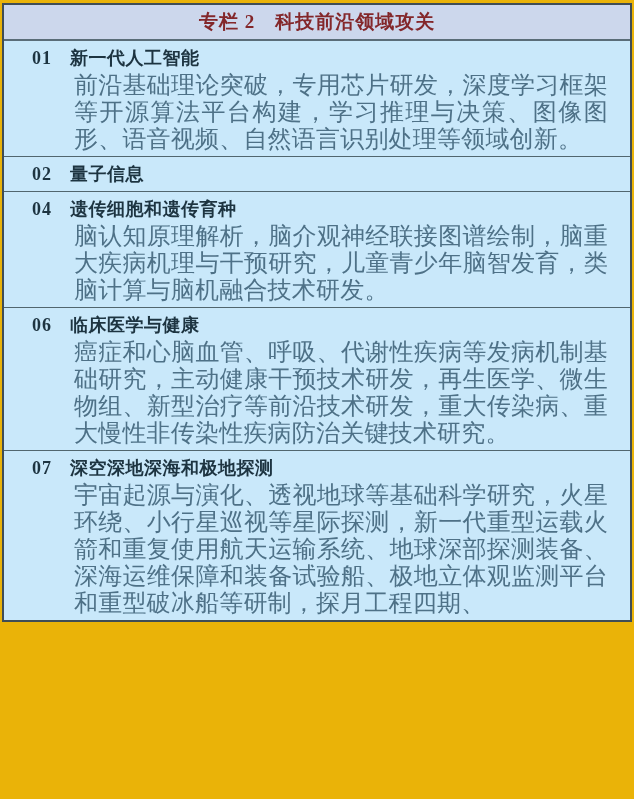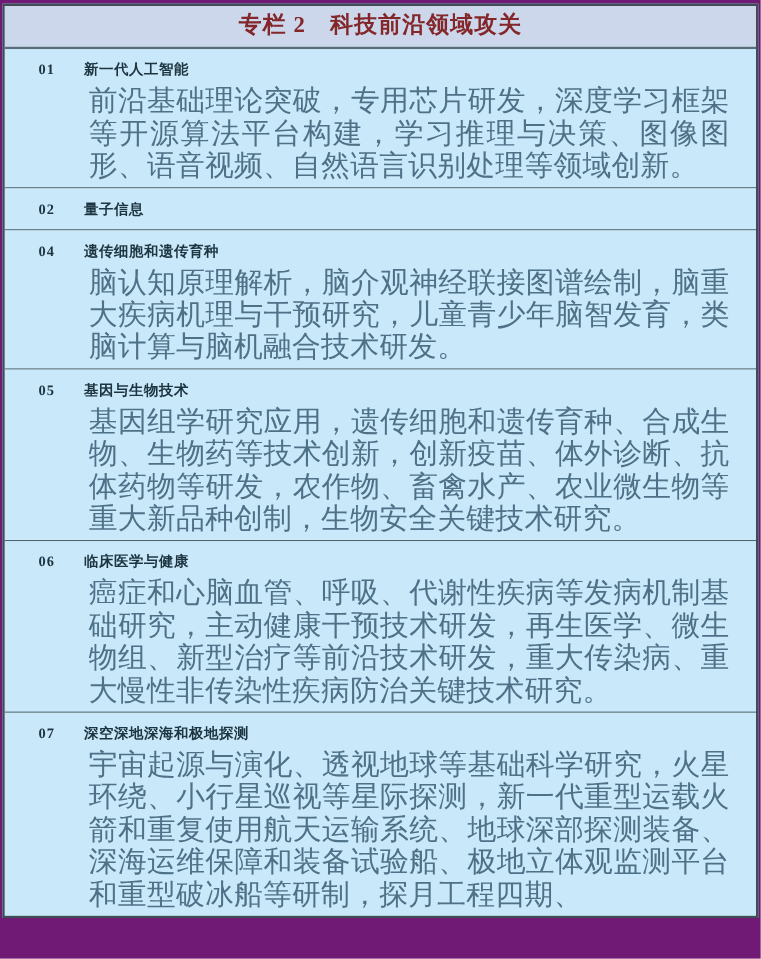--- a/index.html
+++ b/index.html
@@ -6,21 +6,21 @@
     margin: 0;
     padding: 0;
     background: #fbfbfa;
     font-family: "Liberation Serif", "DejaVu Serif", serif;
   }
   .page {
     width: 634px;
     height: 799px;
     box-sizing: border-box;
     padding: 3px 2px 6px 2px;
-    background: #701a75;
+    background: #eab308;
   }
   .panel {
     box-sizing: border-box;
     width: 100%;
     border: 2px solid #3f4d56;
     background: #c9e8fa;
   }
   .panel-title {
     box-sizing: border-box;
     height: 36px;
@@ -37,21 +37,21 @@
     box-sizing: border-box;
     padding: 4px 22px 3px 28px;
     border-bottom: 1px solid #51666e;
     background: #c9e8fa;
   }
   .row:last-child { border-bottom: none; }
   .row-head {
     display: flex;
     align-items: center;
     line-height: 27px;
-    font-size: 12px;
+    font-size: 18px;
     font-weight: bold;
     color: #1d3441;
   }
   .row-num {
     flex: 0 0 38px;
     font-weight: bold;
     color: #1d3441;
     letter-spacing: 1px;
   }
   .row-title {
@@ -92,27 +92,20 @@
 
 
     <div class="row">
       <div class="row-head">
         <span class="row-num">04</span>
         <span class="row-title">遗传细胞和遗传育种</span>
       </div>
       <div class="row-body">脑认知原理解析，脑介观神经联接图谱绘制，脑重大疾病机理与干预研究，儿童青少年脑智发育，类脑计算与脑机融合技术研发。</div>
     </div>
 
-    <div class="row">
-      <div class="row-head">
-        <span class="row-num">05</span>
-        <span class="row-title">基因与生物技术</span>
-      </div>
-      <div class="row-body">基因组学研究应用，遗传细胞和遗传育种、合成生物、生物药等技术创新，创新疫苗、体外诊断、抗体药物等研发，农作物、畜禽水产、农业微生物等重大新品种创制，生物安全关键技术研究。</div>
-    </div>
 
     <div class="row">
       <div class="row-head">
         <span class="row-num">06</span>
         <span class="row-title">临床医学与健康</span>
       </div>
       <div class="row-body">癌症和心脑血管、呼吸、代谢性疾病等发病机制基础研究，主动健康干预技术研发，再生医学、微生物组、新型治疗等前沿技术研发，重大传染病、重大慢性非传染性疾病防治关键技术研究。</div>
     </div>
 
     <div class="row">

